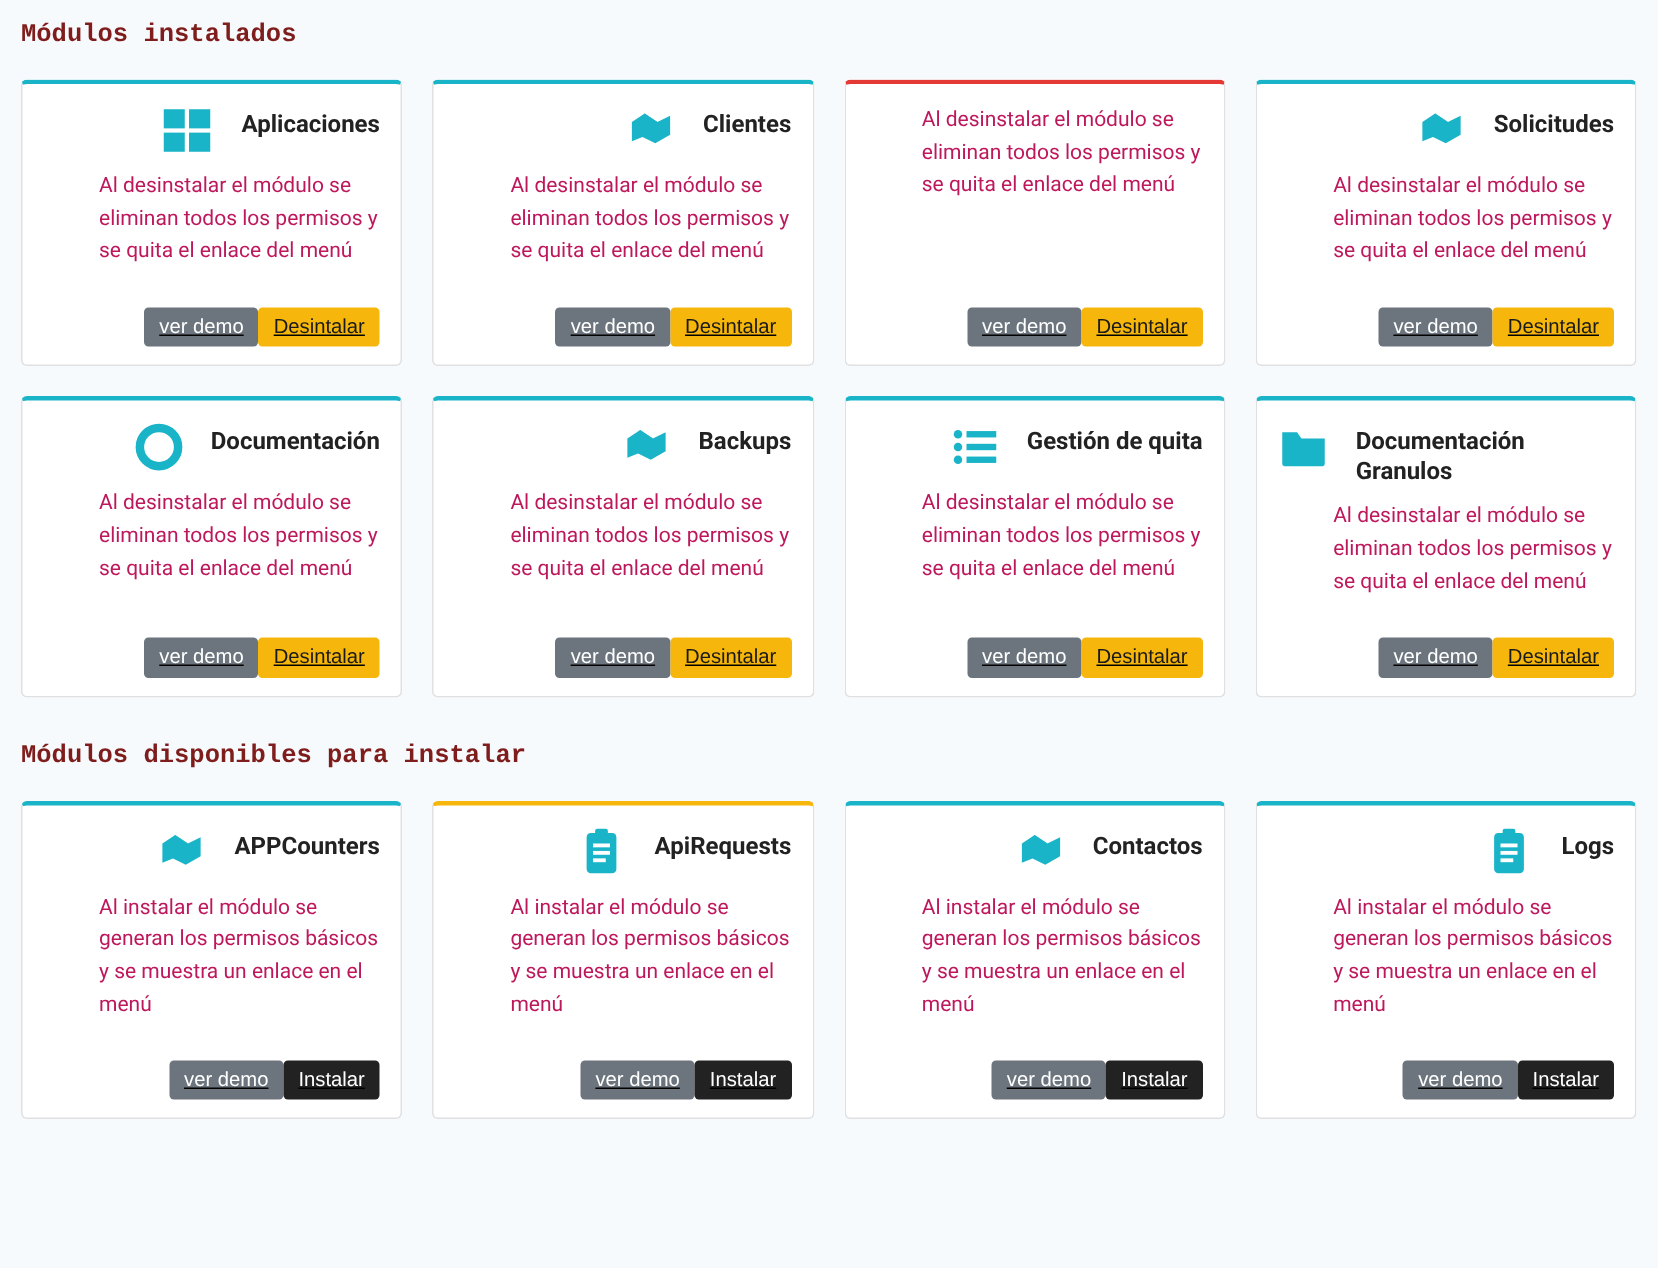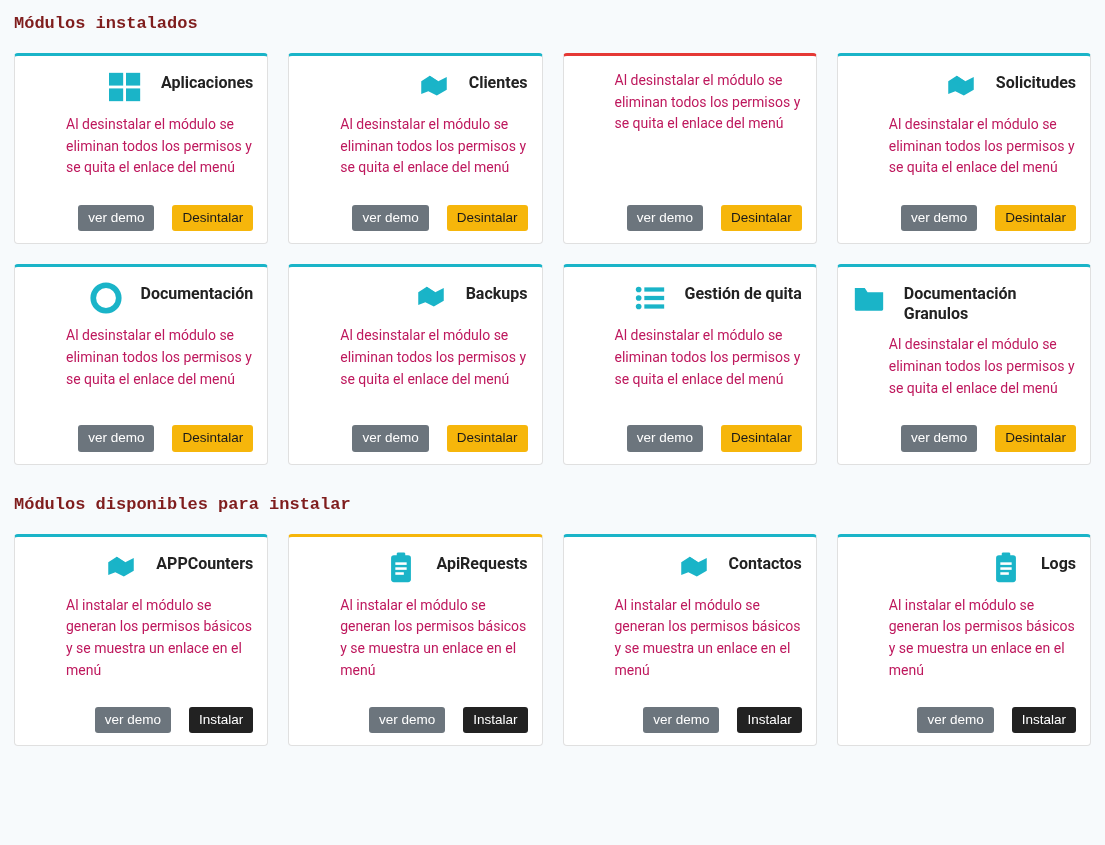--- a/index.html
+++ b/index.html
@@ -57,21 +57,22 @@
       font-size: 14px;
       color: #be185d;
       line-height: 1.55;
       flex: 1;
       margin-bottom: 26px;
       margin-left: 37px;
     }
     .card-actions {
       display: flex;
       justify-content: flex-end;
-      gap: 18px;
+      gap: 0;
+      text-decoration: underline;
     }
     .btn {
       font-size: 13.5px;
       padding: 5px 10px;
       border: none;
       border-radius: 3px;
       cursor: pointer;
       line-height: 1.2;
     }
     .btn-demo { background: #6c757d; color: #fff; }

